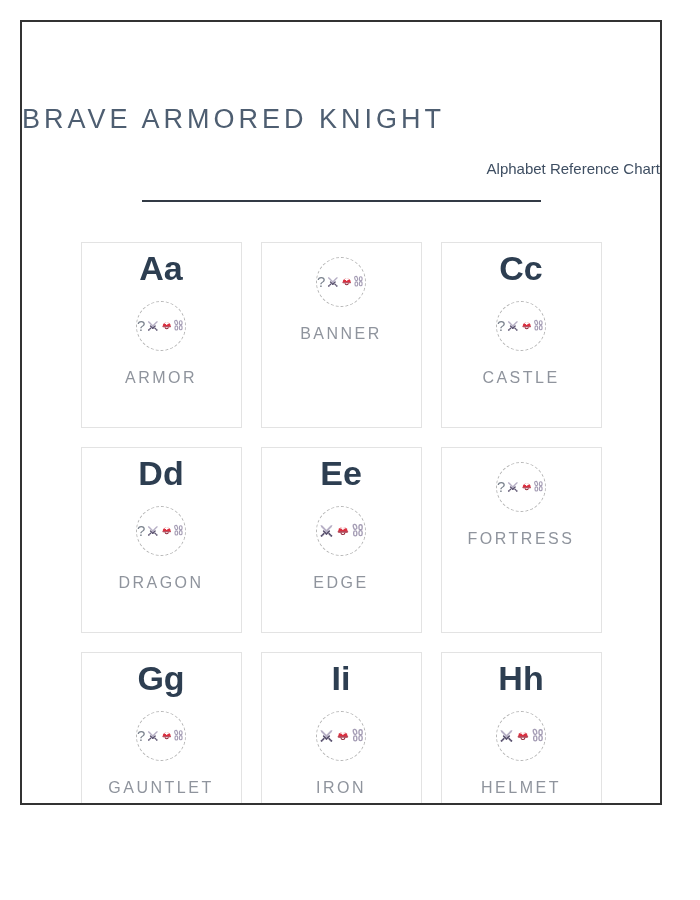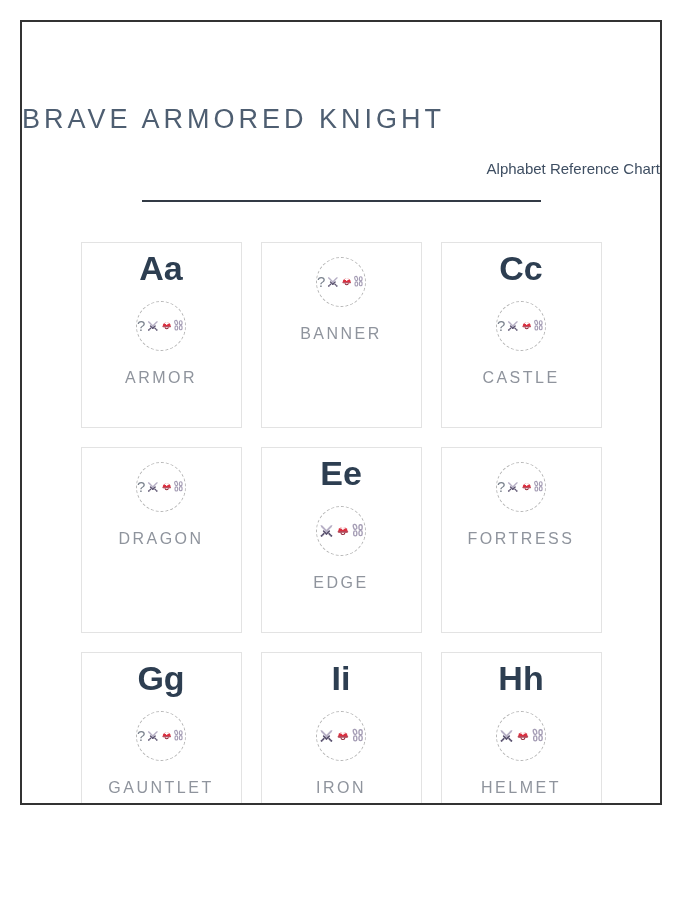--- a/index.html
+++ b/index.html
@@ -173,20 +173,21 @@
         </g>
         <rect class="chain" x="8.7" y="19" width="7.4" height="11.8" rx="3.7"></rect>
         <rect class="chain" x="21.2" y="4.5" width="7.4" height="11.8" rx="3.7"></rect>
         <rect class="chain" x="21.2" y="18.2" width="7.4" height="11.8" rx="3.7"></rect>
       </svg>
     </div>
     <div class="word">CASTLE</div>
   </div>
 
   <div class="card">
+    <div class="letters">Dd</div>
     <div class="icon-circle">
       <span class="qmark">?</span>
       <svg width="26" height="26" viewBox="0 0 36 36" aria-hidden="true">
         <g transform="rotate(45 18 18)">
           <path class="blade" d="M18 2 L19.7 5.2 V20.2 H16.3 V5.2 Z"></path>
           <rect class="hilt" x="12.8" y="20.4" width="10.4" height="3" rx="1.5"></rect>
           <rect class="hilt" x="16.4" y="23.6" width="3.2" height="6" rx="1.4"></rect>
           <circle class="hilt" cx="18" cy="31" r="2"></circle>
         </g>
         <g transform="rotate(-45 18 18)">

